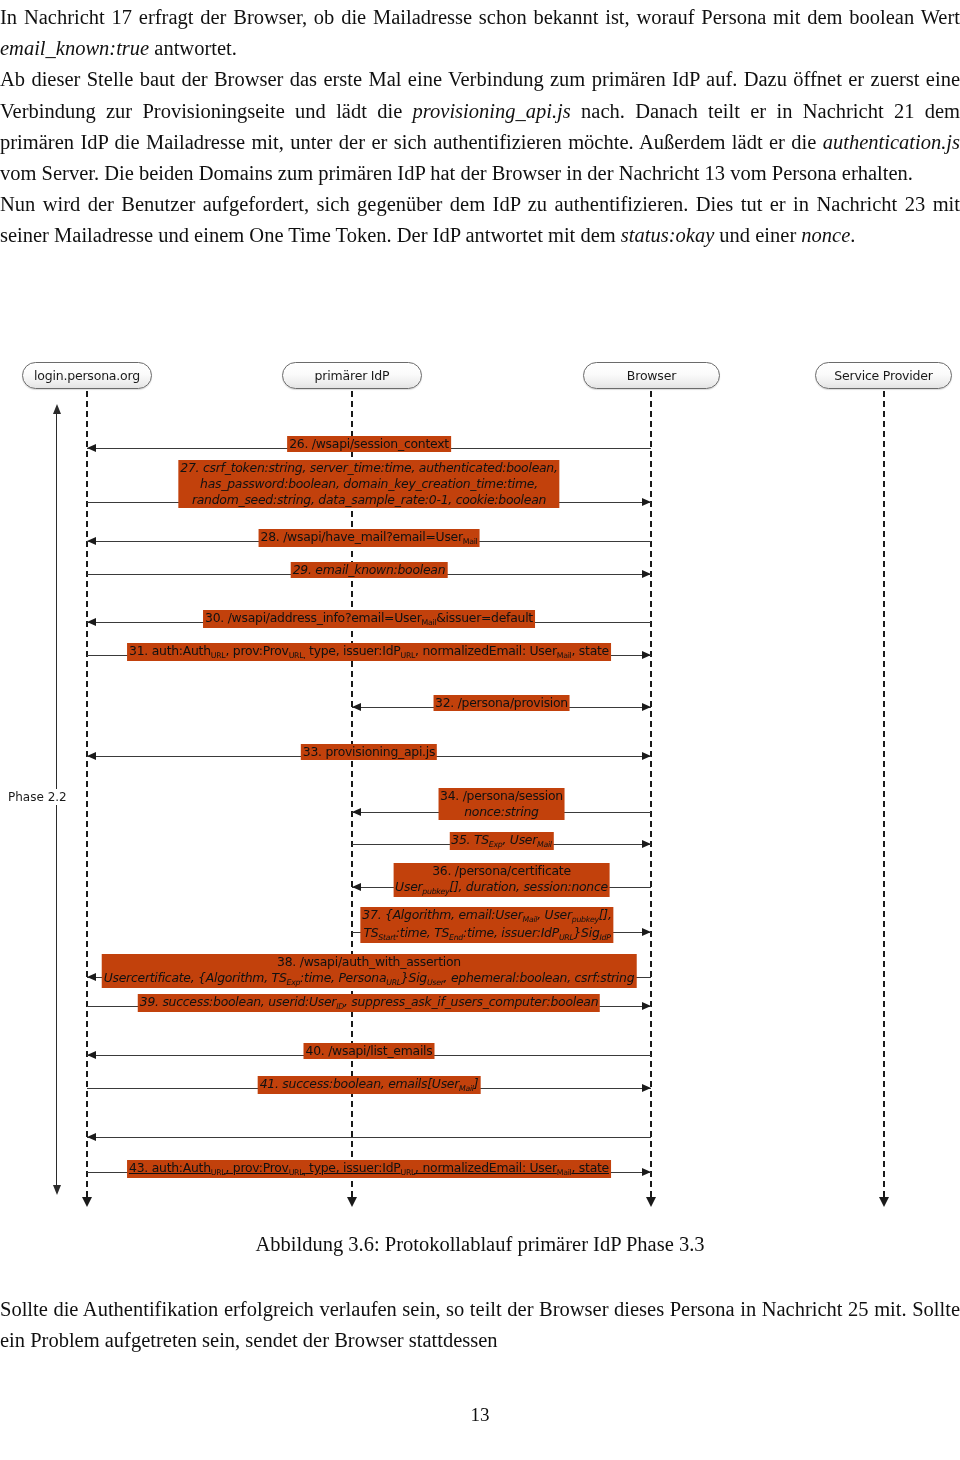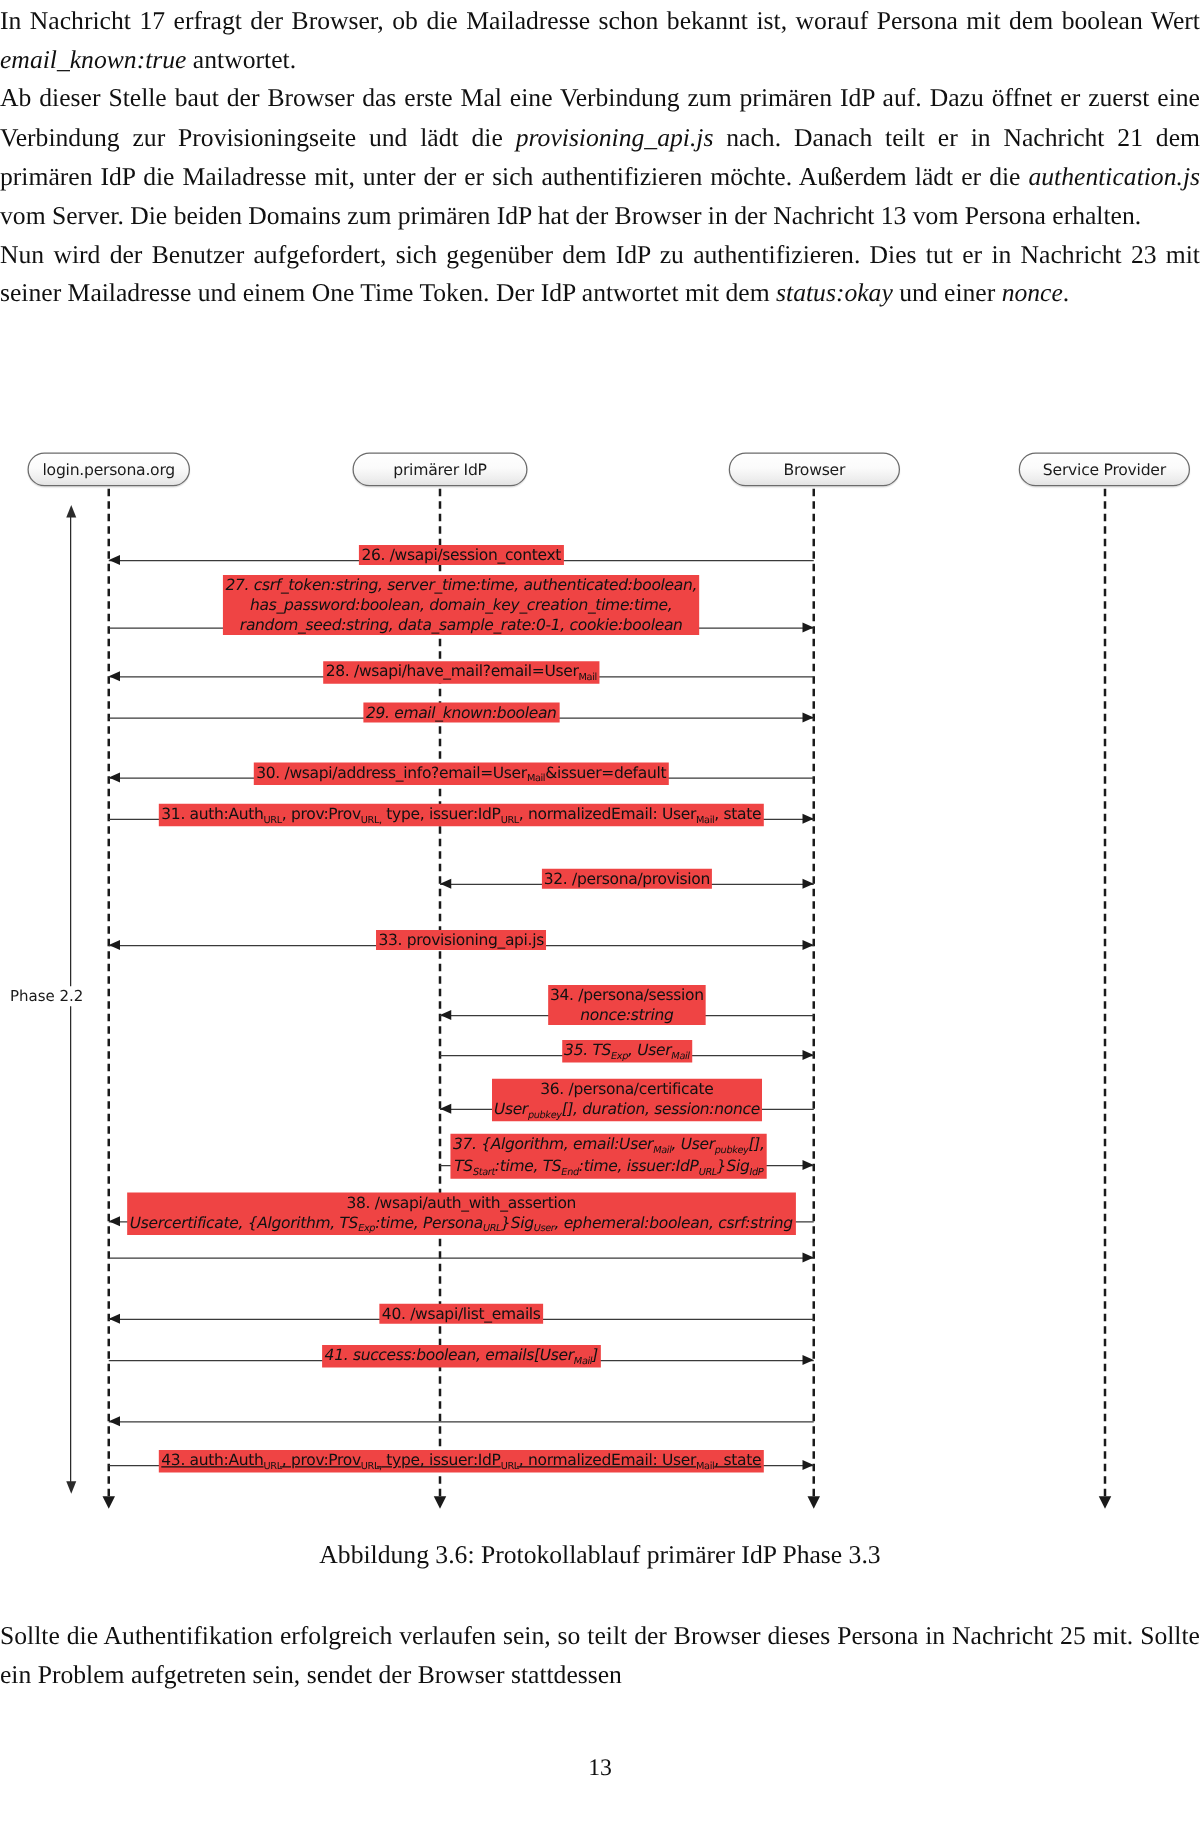--- a/index.html
+++ b/index.html
@@ -128,21 +128,21 @@
     border-right: 9px solid #1a1a1a;
   }
 
   
   .msg-label {
     position: absolute;
     font-family: "DejaVu Sans", "Liberation Sans", sans-serif;
     font-size: 12.4px;
     color: #111111;
     white-space: nowrap;
-    background: #ef4444;
+    background: #c2410c;
     padding: 0 2px;
     text-align: center;
     line-height: 16px;
     letter-spacing: -0.25px;
     transform: translateX(-50%);
   }
   .msg-label.it { font-style: italic; }
   .msg-label.multi { white-space: normal; }
   .msg-label sub {
     font-size: 7.8px;
@@ -247,20 +247,21 @@
     <div class="msg-head-left" style="left: 352px; top: 531px;"></div>
     <div class="msg-label multi" style="left: 501.5px; top: 511px;">36. /persona/certificate<br><i>User<sub>pubkey</sub>[], duration, session:nonce</i></div>
     <div class="msg-line" style="left: 352px; top: 580px; width: 299px;"></div>
     <div class="msg-head-right" style="left: 642px; top: 576px;"></div>
     <div class="msg-label it multi" style="left: 487px; top: 555px;">37. {Algorithm, email:User<sub>Mail</sub>, User<sub>pubkey</sub>[],<br>TS<sub>Start</sub>:time, TS<sub>End</sub>:time, issuer:IdP<sub>URL</sub>}Sig<sub>IdP</sub></div>
     <div class="msg-line" style="left: 87px; top: 625px; width: 564px;"></div>
     <div class="msg-head-left" style="left: 87px; top: 621px;"></div>
     <div class="msg-label multi" style="left: 369px; top: 602px;">38. /wsapi/auth_with_assertion<br><i>Usercertificate, {Algorithm, TS<sub>Exp</sub>:time, Persona<sub>URL</sub>}Sig<sub>User</sub>, ephemeral:boolean, csrf:string</i></div>
     <div class="msg-line" style="left: 87px; top: 654px; width: 564px;"></div>
     <div class="msg-head-right" style="left: 642px; top: 650px;"></div>
+    <div class="msg-label it" style="left: 369px; top: 642px;">39. success:boolean, userid:User<sub>ID</sub>, suppress_ask_if_users_computer:boolean</div>
     <div class="msg-line" style="left: 87px; top: 703px; width: 564px;"></div>
     <div class="msg-head-left" style="left: 87px; top: 699px;"></div>
     <div class="msg-label" style="left: 369px; top: 691px;">40. /wsapi/list_emails</div>
     <div class="msg-line" style="left: 87px; top: 736px; width: 564px;"></div>
     <div class="msg-head-right" style="left: 642px; top: 732px;"></div>
     <div class="msg-label it" style="left: 369px; top: 724px;">41. success:boolean, emails[User<sub>Mail</sub>]</div>
     <div class="msg-line" style="left: 87px; top: 785px; width: 564px;"></div>
     <div class="msg-head-left" style="left: 87px; top: 781px;"></div>
     <div class="msg-line" style="left: 87px; top: 820px; width: 564px;"></div>
     <div class="msg-head-right" style="left: 642px; top: 816px;"></div>

